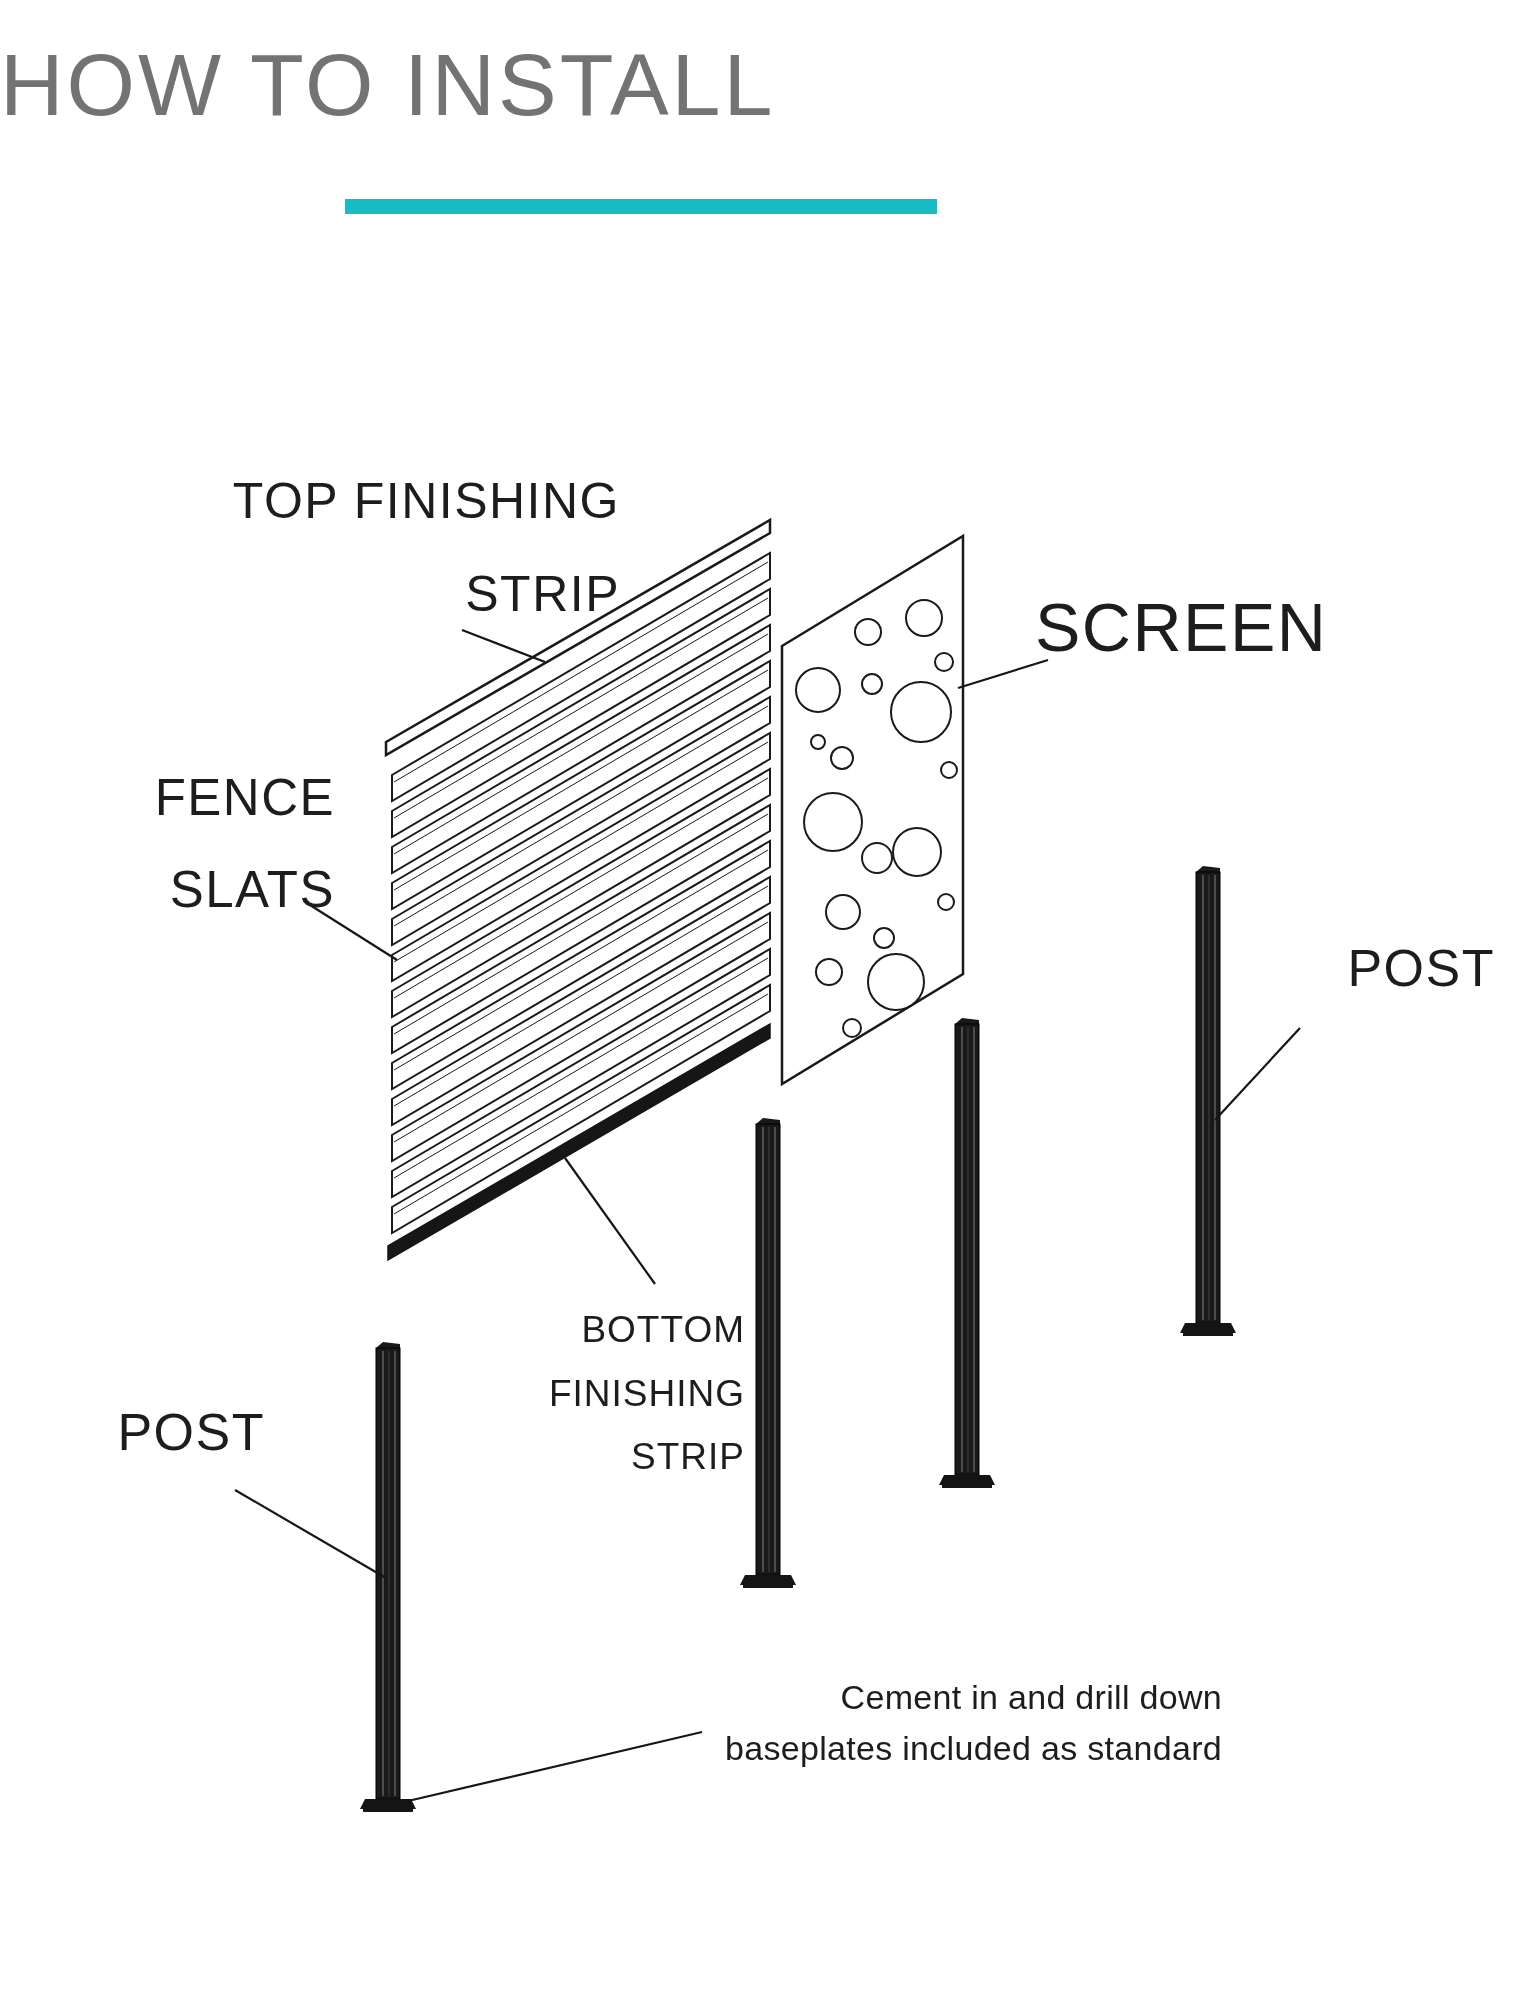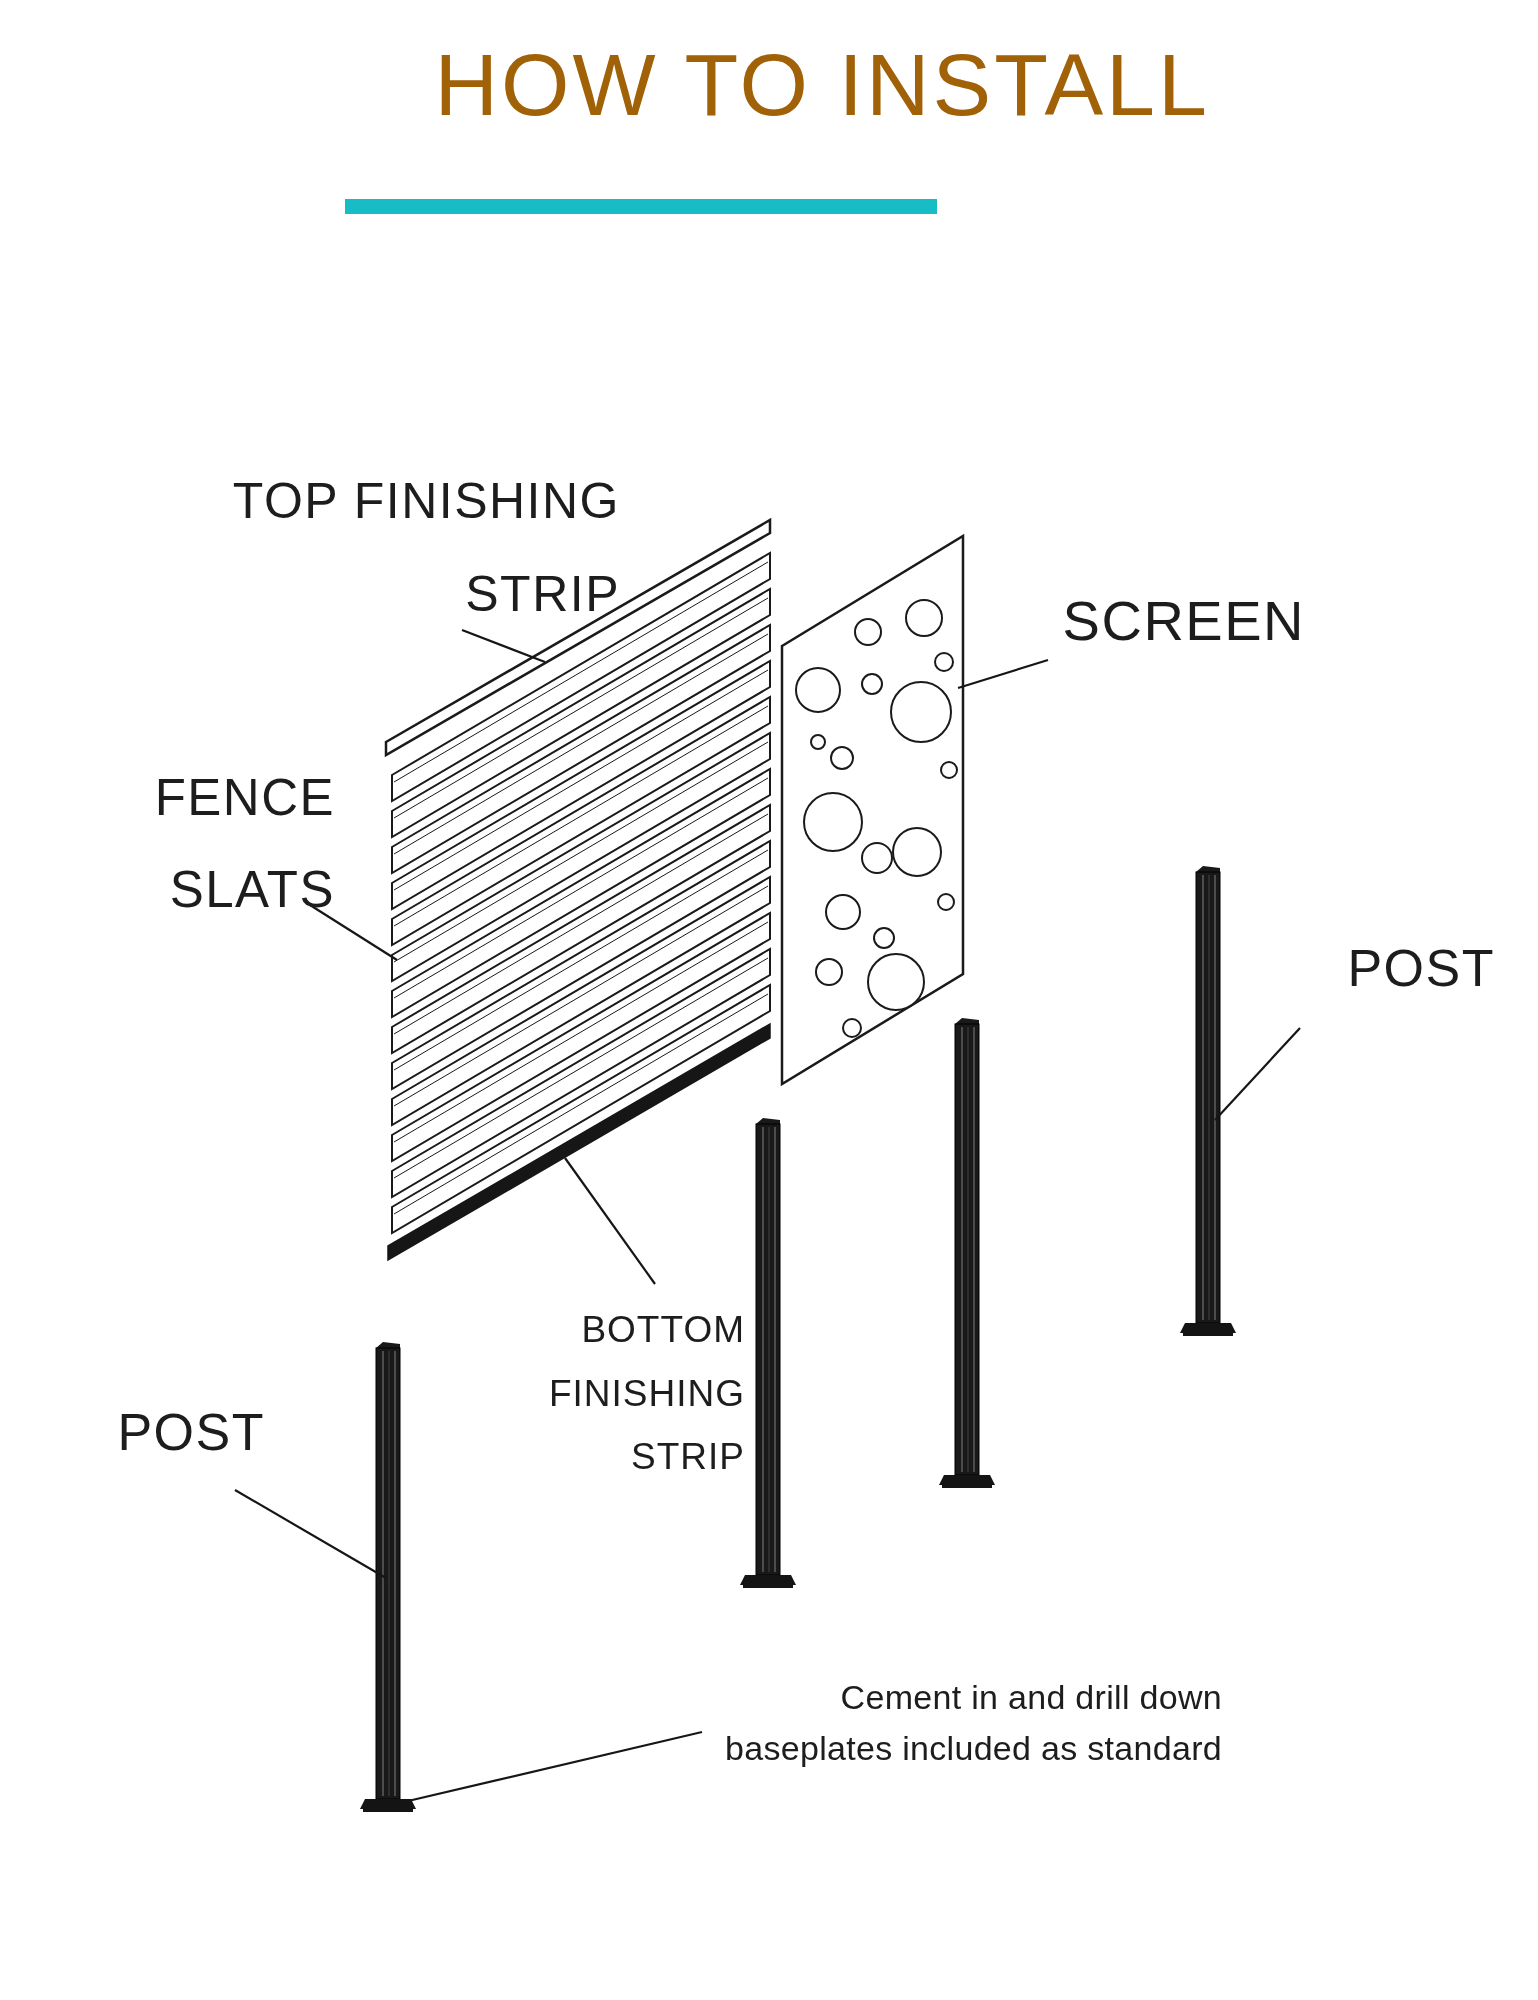--- a/index.html
+++ b/index.html
@@ -10,43 +10,42 @@
     background: #ffffff;
     font-family: "Liberation Sans", sans-serif;
     color: #1d1d1d;
     overflow: hidden;
   }
 
   .page-title {
     margin: 0;
     position: absolute;
     top: 34px; left: 0; width: 1210px;
-    text-align: right;
+    text-align: left;
     font-size: 88px;
     font-weight: 300;
     letter-spacing: 3px;
-    color: #a16207;
-    padding-left: 24px;
+    color: #737373;
   }
   .title-underline {
     position: absolute;
     top: 199px; left: 345px;
     width: 592px; height: 15px;
     background: #17bcc5;
   }
 
   .diagram-label {
     position: absolute;
     text-align: right;
     letter-spacing: 1.5px;
     color: #1d1d1d;
     font-weight: 400;
   }
   .lbl-top-strip   { left: 120px;  top: 455px;  width: 500px; font-size: 50px; line-height: 1.85; }
-  .lbl-screen      { left: 1035px; top: 588px;  width: 270px; font-size: 56px; }
+  .lbl-screen      { left: 1035px; top: 588px;  width: 270px; font-size: 68px; }
   .lbl-fence       { left: 35px;   top: 752px;  width: 300px; font-size: 51px; line-height: 1.8; }
   .lbl-post-right  { left: 1245px; top: 938px;  width: 250px; font-size: 52px; }
   .lbl-post-left   { left: 15px;   top: 1402px; width: 250px; font-size: 52px; }
   .lbl-bottom-strip{ left: 495px;  top: 1298px; width: 250px; font-size: 37px; line-height: 1.72; letter-spacing: 1px; }
   .lbl-note        { left: 710px;  top: 1672px; width: 512px; font-size: 34px; line-height: 1.5; letter-spacing: 0.3px; }
 
   #diagram-svg { position: absolute; left: 0; top: 0; }
 
   .slat        { fill: #ffffff; stroke: #1a1a1a; stroke-width: 2; }
   .slat-edge   { stroke: #1a1a1a; stroke-width: 1; }

